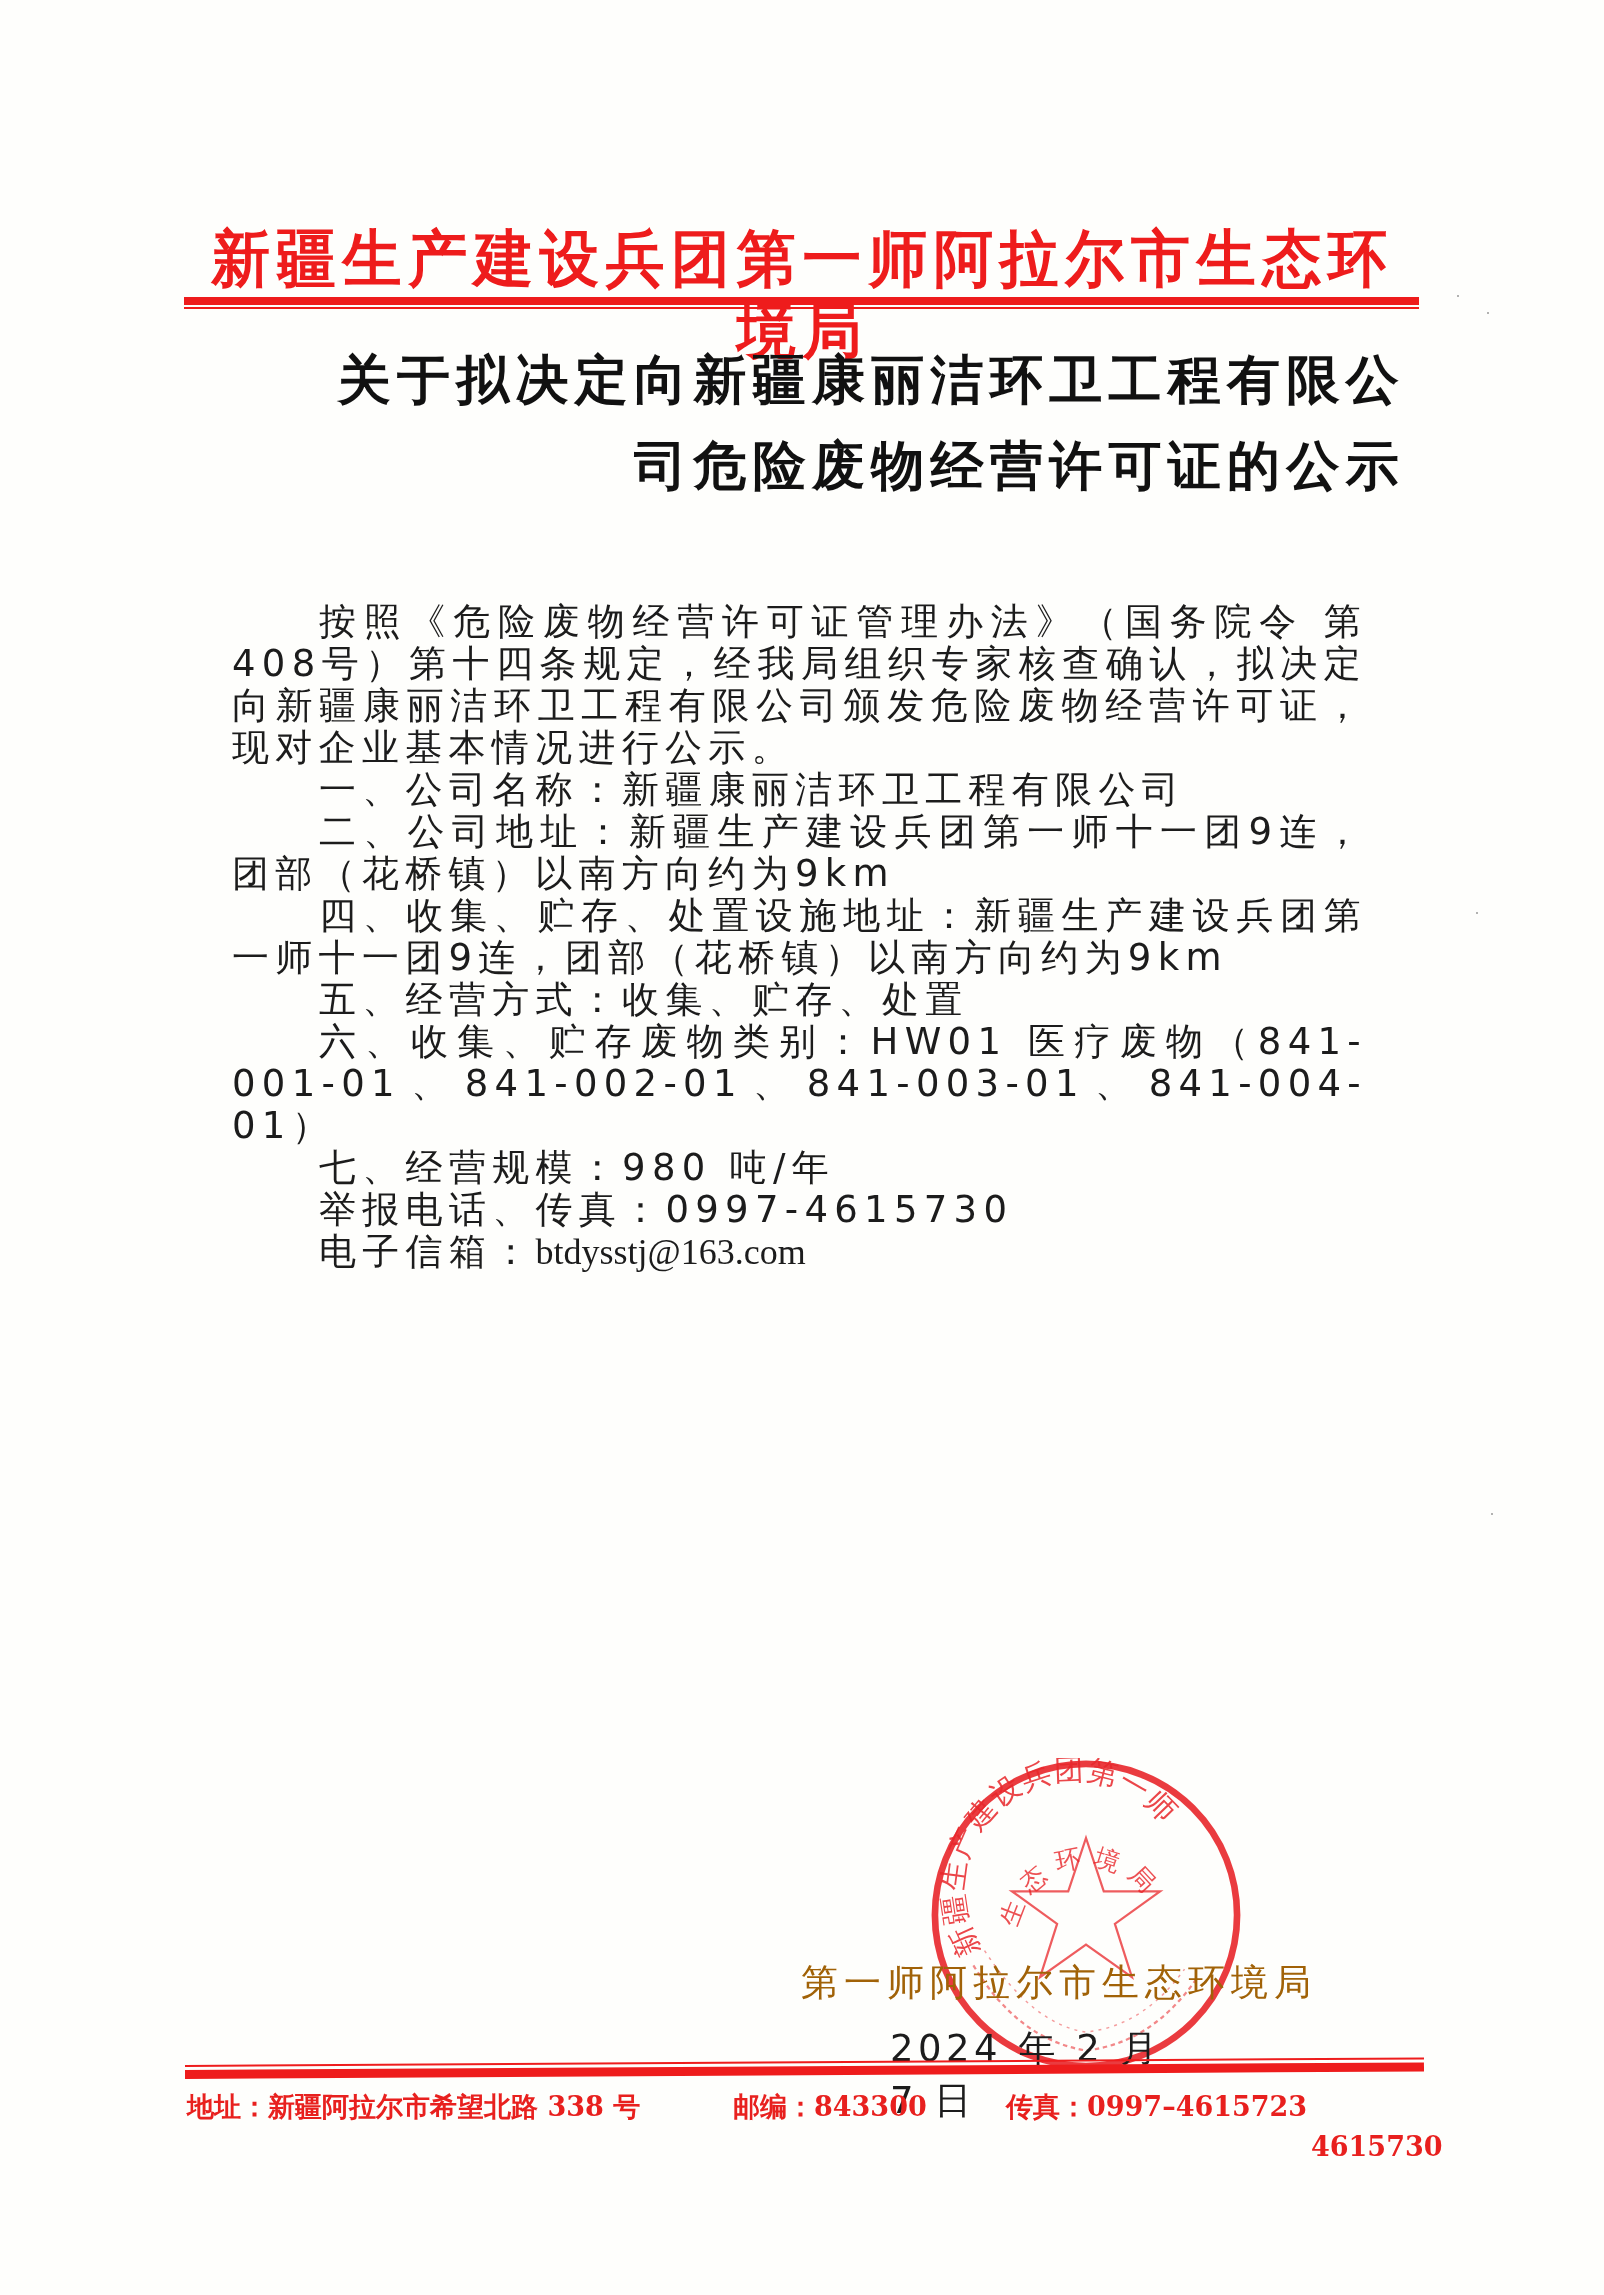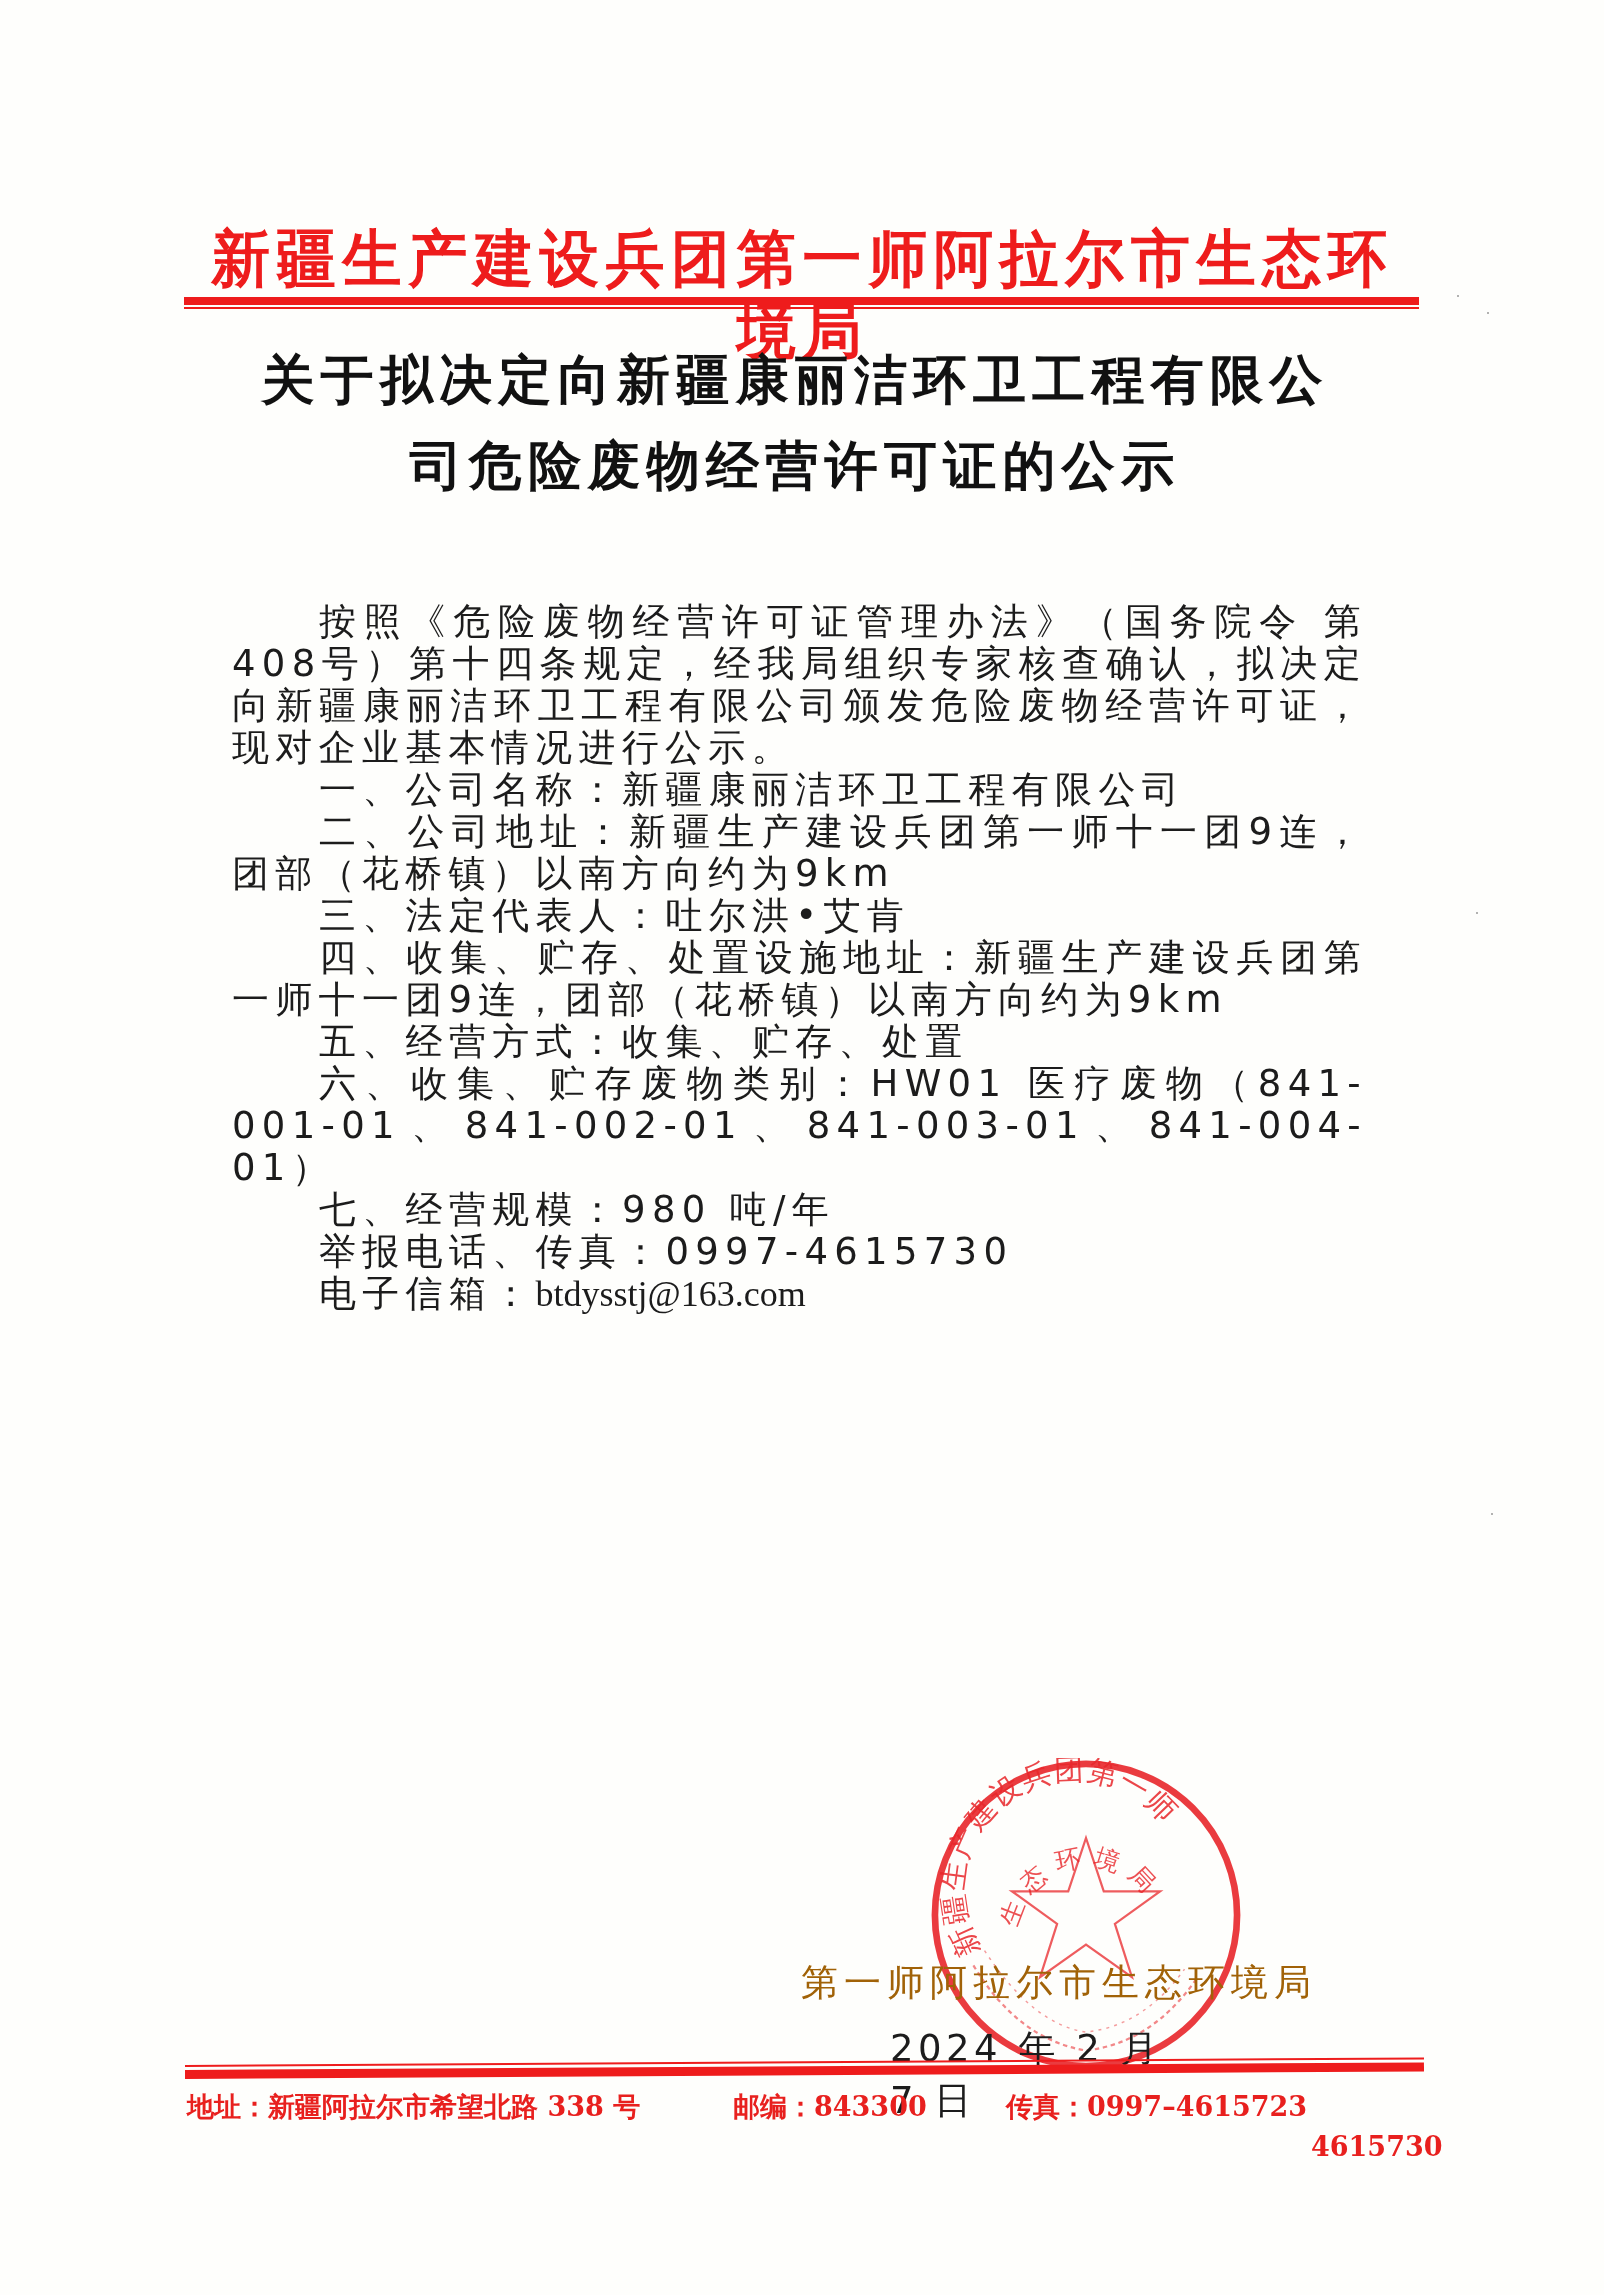--- a/index.html
+++ b/index.html
@@ -22,21 +22,21 @@
     font-size: 59px; line-height: 68px;
     color: #ee1c1c;
     letter-spacing: 6.7px;
     transform: scaleY(1.05);
   }
   .head-rule-thick { left: 184px; top: 297px; width: 1235px; height: 8.2px; background: #ee1c1c; }
   .head-rule-thin  { left: 184px; top: 307px; width: 1235px; height: 2.2px;  background: #ee1c1c; }
 
   
   .title {
-    left: 185px; width: 1220px; text-align: center;
+    left: 185px; width: 1220px; text-align: right;
     font-family: "DejaVu Serif", serif; font-weight: bold;
     font-size: 53px; line-height: 59px; letter-spacing: 6.3px;
     color: #111;
   }
   .title.l1 { top: 350px; }
   .title.l2 { top: 436px; }
 
   
   .body-text {
     left: 232px; top: 601px; width: 1135px;
@@ -89,21 +89,20 @@
 <div class="abs head-rule-thin"></div>
 
 <div class="abs title l1">关于拟决定向新疆康丽洁环卫工程有限公</div>
 <div class="abs title l2">司危险废物经营许可证的公示</div>
 
 <div class="abs body-text">
   <p class="indent">按照《危险废物经营许可证管理办法》（国务院令 第408号）第十四条规定，经我局组织专家核查确认，拟决定向新疆康丽洁环卫工程有限公司颁发危险废物经营许可证，现对企业基本情况进行公示。</p>
 
   <p class="indent"><span>一、公司名称：</span><span>新疆康丽洁环卫工程有限公司</span></p>
   <p class="indent"><span>二、公司地址：</span><span>新疆生产建设兵团第一师十一团9连，团部（花桥镇）以南方向约为9km</span></p>
-  <p class="indent"><span>三、法定代表人：</span><span>吐尔洪•艾肯</span></p>
   <p class="indent"><span>四、收集、贮存、处置设施地址：</span><span>新疆生产建设兵团第一师十一团9连，团部（花桥镇）以南方向约为9km</span></p>
   <p class="indent"><span>五、经营方式：</span><span>收集、贮存、处置</span></p>
   <p class="indent"><span>六、收集、贮存废物类别：</span><span>HW01 医疗废物（841-001-01、841-002-01、841-003-01、841-004-01）</span></p>
   <p class="indent"><span>七、经营规模：</span><span>980 吨/年</span></p>
 
   <p class="indent"><span>举报电话、传真：</span><span>0997-4615730</span></p>
   <p class="indent"><span>电子信箱：</span><span class="num">btdysstj@163.com</span></p>
 </div>
 
 <svg class="abs seal" viewBox="0 0 424 424" xmlns="http://www.w3.org/2000/svg">

